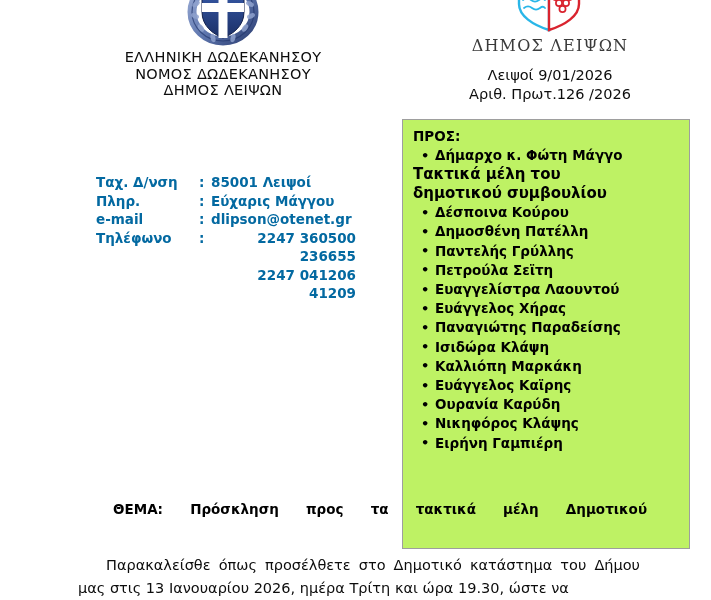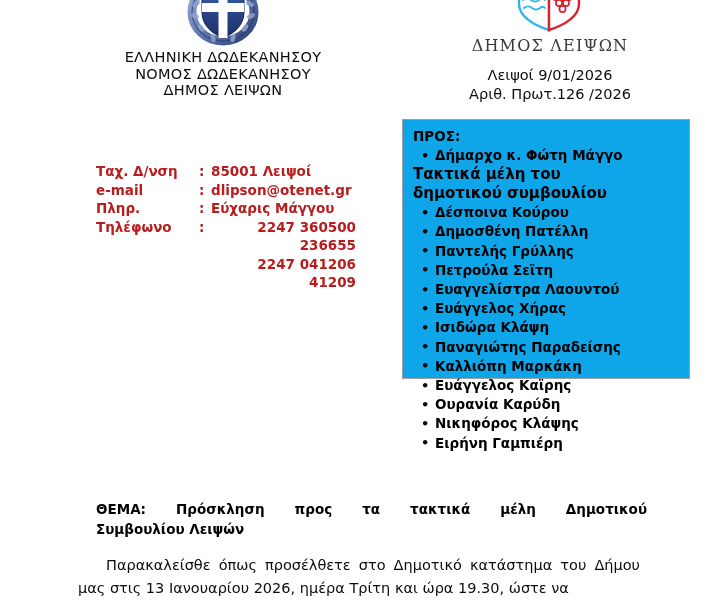--- a/index.html
+++ b/index.html
@@ -81,25 +81,25 @@
     font-size: 14.5px;
     line-height: 19px;
     color: #0d0d0d;
   }
   .protocol div { white-space: nowrap; }
 
   
   .contact {
     position: absolute;
     left: 96px;
-    top: 162px;
+    top: 173px;
     font-size: 13.5px;
     font-weight: bold;
     line-height: 18.5px;
-    color: #b91c1c;
+    color: #0369a1;
   }
   .contact table { border-collapse: collapse; }
   .contact td {
     padding: 0;
     font-size: 13.5px;
     line-height: 18.5px;
     font-weight: bold;
     white-space: nowrap;
     vertical-align: top;
   }
@@ -114,24 +114,24 @@
     font-size: 13.5px;
     line-height: 18.5px;
   }
 
   
   .recipients-box {
     position: absolute;
     left: 402px;
     top: 119px;
     width: 288px;
-    height: 260px;
+    height: 430px;
     border: 1px solid #9e9e9e;
     box-sizing: border-box;
-    background: #0ea5e9;
+    background: #bef264;
     padding: 7px 0 0 10px;
   }
   .rb-title {
     font-size: 13.5px;
     font-weight: bold;
     line-height: 19px;
     color: #000;
   }
   .rb-subtitle {
     font-size: 15px;
@@ -170,20 +170,21 @@
     width: 551px;
     font-size: 13.5px;
     font-weight: bold;
     line-height: 20px;
     text-align: justify;
     color: #000;
   }
   .subject .sline1 {
     text-align: justify;
     text-align-last: justify;
+    margin-left: 17px;
   }
 
   
   .body-par {
     position: absolute;
     left: 78px;
     top: 554px;
     width: 562px;
     font-size: 14.5px;
     line-height: 23px;
@@ -277,28 +278,28 @@
 
 <div class="contact">
   <table>
     <tbody>
         <tr>
       <td class="c-label">Ταχ. Δ/νση</td>
       <td class="c-colon">:</td>
       <td class="c-val">85001 Λειψοί</td>
     </tr>
     <tr>
+      <td class="c-label">Πληρ.</td>
+      <td class="c-colon">:</td>
+      <td class="c-val">Εύχαρις Μάγγου</td>
+    </tr>
+    <tr>
       <td class="c-label">e-mail</td>
       <td class="c-colon">:</td>
       <td class="c-val">dlipson@otenet.gr</td>
-    </tr>
-    <tr>
-      <td class="c-label">Πληρ.</td>
-      <td class="c-colon">:</td>
-      <td class="c-val">Εύχαρις Μάγγου</td>
     </tr>
     <tr>
       <td class="c-label">Τηλέφωνο</td>
       <td class="c-colon">:</td>
       <td class="c-val">
         <span class="tel-num">2247 360500</span>
         <span class="tel-num">236655</span>
         <span class="tel-num">2247 041206</span>
         <span class="tel-num">41209</span>
       </td>
@@ -313,28 +314,27 @@
     <li>Δήμαρχο κ. Φώτη Μάγγο</li>
   </ul>
   <div class="rb-subtitle">Τακτικά  μέλη του δημοτικού συμβουλίου</div>
   <ul class="rb-list">
     <li>Δέσποινα Κούρου</li>
     <li>Δημοσθένη Πατέλλη</li>
     <li>Παντελής Γρύλλης</li>
     <li>Πετρούλα Σεϊτη</li>
     <li>Ευαγγελίστρα Λαουντού</li>
     <li>Ευάγγελος Χήρας</li>
+    <li>Παναγιώτης Παραδείσης</li>
     <li>Ισιδώρα Κλάψη</li>
-    <li>Παναγιώτης Παραδείσης</li>
     <li>Καλλιόπη Μαρκάκη</li>
     <li>Ευάγγελος Καϊρης</li>
     <li>Ουρανία Καρύδη</li>
     <li>Νικηφόρος Κλάψης</li>
     <li>Ειρήνη Γαμπιέρη</li>
   </ul>
 </div>
 
 <div class="subject">
   <div class="sline1">ΘΕΜΑ: Πρόσκληση προς τα τακτικά μέλη Δημοτικού</div>
-  <div>Συμβουλίου Λειψών</div>
 </div>
 
 <div class="body-par">Παρακαλείσθε όπως προσέλθετε στο Δημοτικό κατάστημα του Δήμου μας στις 13 Ιανουαρίου 2026,  ημέρα Τρίτη   και ώρα 19.30, ώστε να</div>
 
 </body></html>

